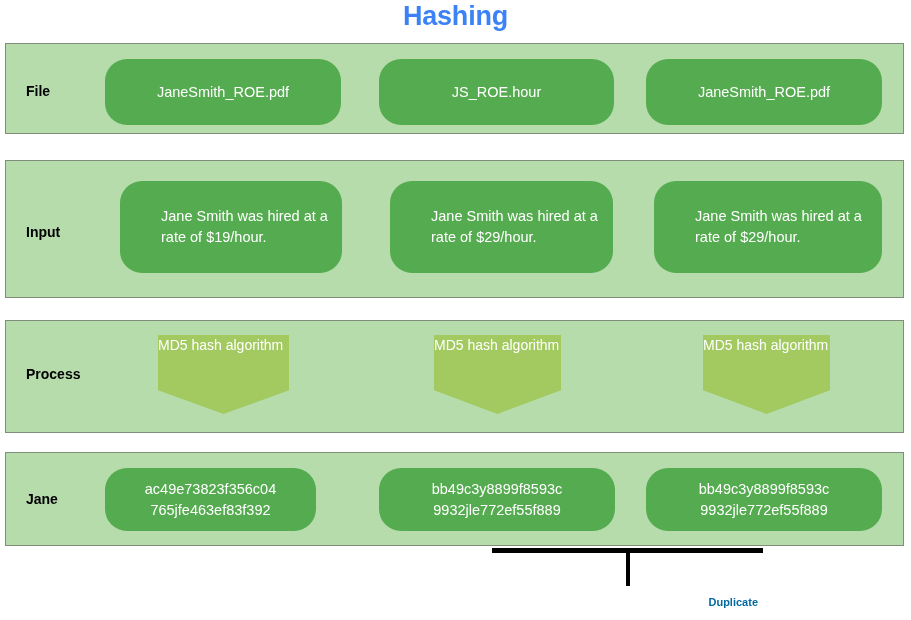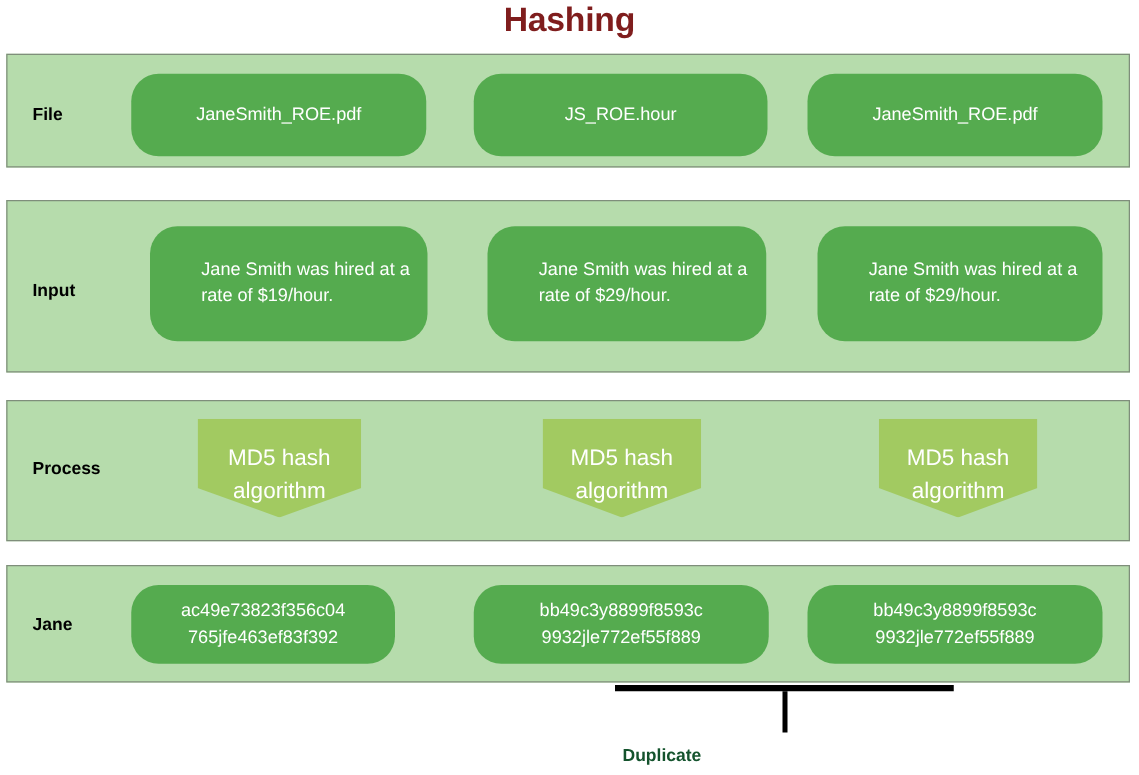--- a/index.html
+++ b/index.html
@@ -23,21 +23,21 @@
 
   
   .title {
     position: absolute;
     left: 0;
     top: 1px;
     width: 911px;
     text-align: center;
     font-size: 27px;
     font-weight: bold;
-    color: #7f1d1d;
+    color: #3b82f6;
     letter-spacing: -0.2px;
   }
 
   
   .band {
     position: absolute;
     left: 5px;
     width: 899px;
     background: #b6dcac;
     border: 1px solid #7f8e7b;
@@ -110,27 +110,26 @@
 
   
   .arrow {
     position: absolute;
     top: 335px;
     height: 79px;
     background: #a2ca61;
     -webkit-clip-path: polygon(0% 0%, 100% 0%, 100% 70%, 50% 100%, 0% 70%);
     clip-path: polygon(0% 0%, 100% 0%, 100% 70%, 50% 100%, 0% 70%);
     color: #ffffff;
-    font-size: 18px;
+    font-size: 14px;
     line-height: 1.45;
     text-align: center;
     display: flex;
     align-items: flex-start;
     justify-content: flex-start;
-    padding-top: 18px;
     box-sizing: border-box;
   }
   .arrow-1 { left: 158px; width: 131px; }
   .arrow-2 { left: 434px; width: 127px; }
   .arrow-3 { left: 703px; width: 127px; }
 
   
   .bracket-h {
     position: absolute;
     left: 492px;
@@ -145,24 +144,24 @@
     top: 553px;
     width: 4px;
     height: 33px;
     background: #000000;
   }
   .duplicate-label {
     position: absolute;
     left: 498px;
     top: 596px;
     width: 260px;
-    text-align: left;
-    font-size: 14px;
+    text-align: right;
+    font-size: 11px;
     font-weight: bold;
-    color: #14532d;
+    color: #0369a1;
   }
 </style>
 </head>
 <body>
 
 <div id="canvas">
 
   <div class="title">Hashing</div>
 
   <div class="band band-file"></div>

